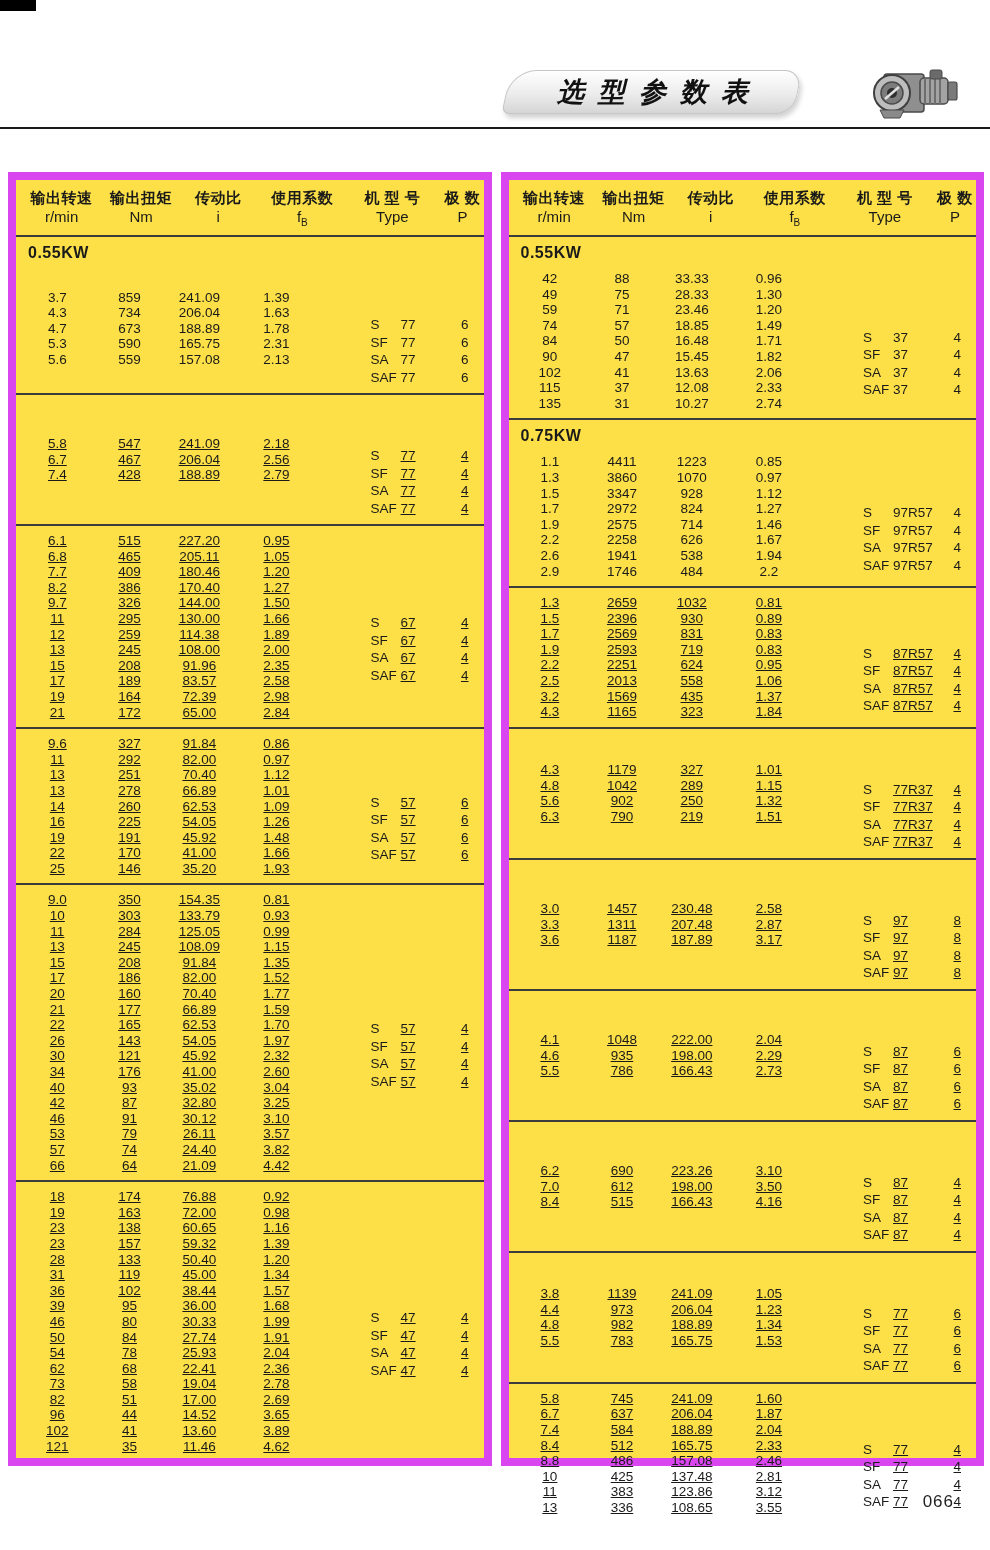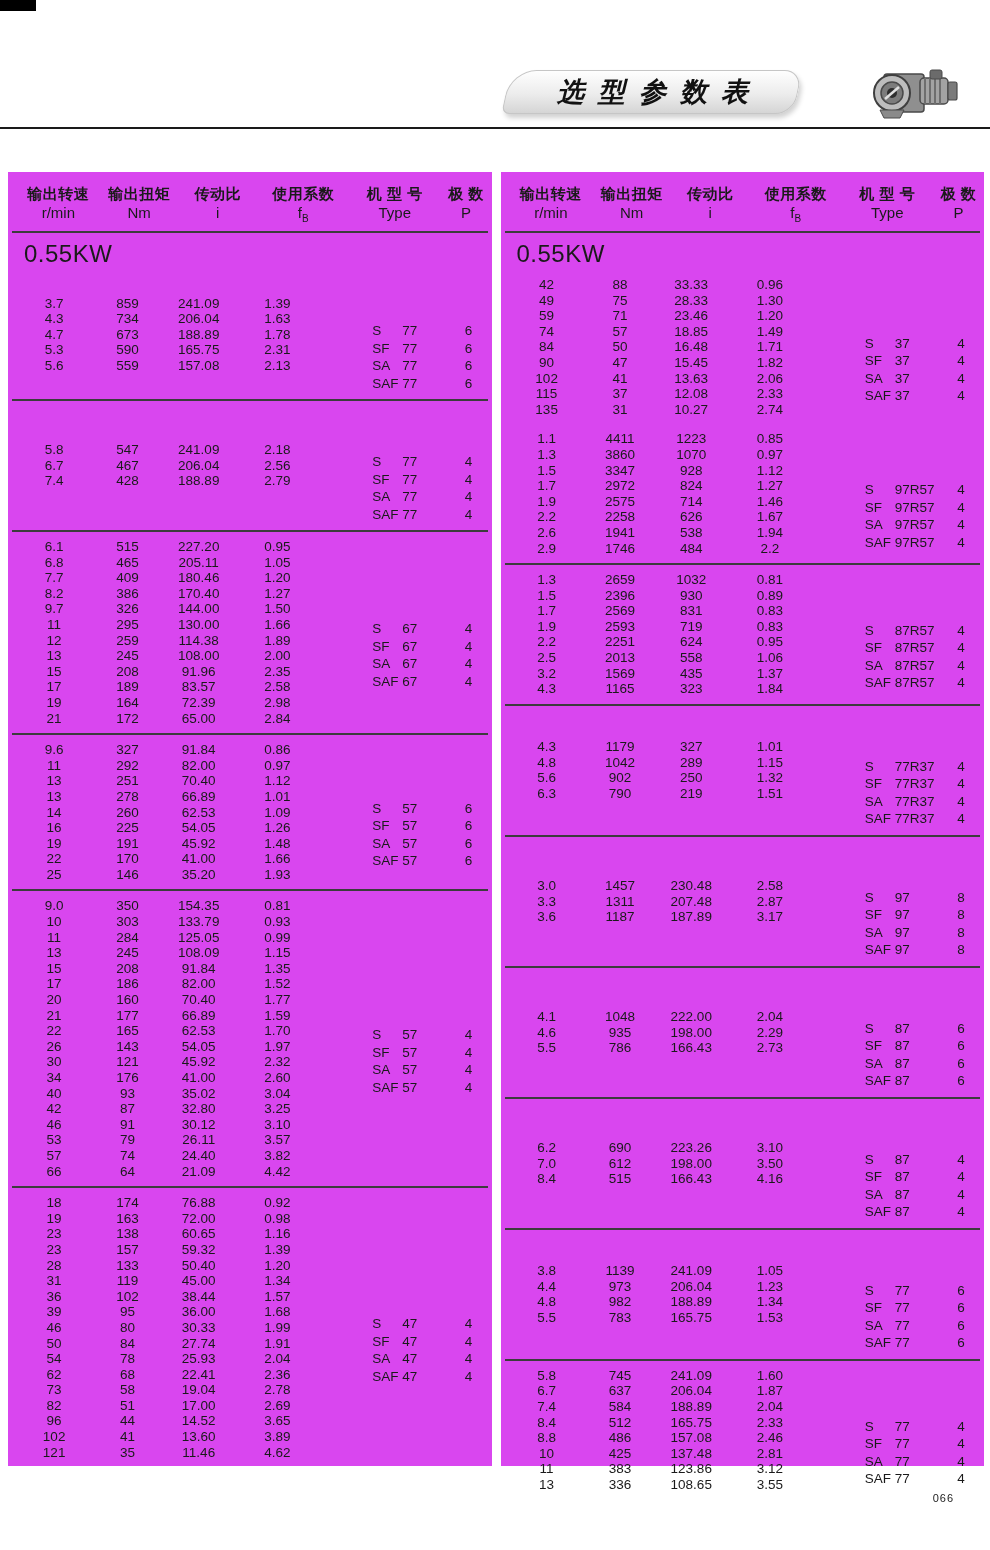--- a/index.html
+++ b/index.html
@@ -22,45 +22,45 @@
   .banner-text {
     transform:skewX(12deg);
     font-family:"DejaVu Serif", serif; font-style:italic; font-weight:bold;
     font-size:27px; letter-spacing:14px; padding-left:14px; color:#111; white-space:nowrap;
   }
   .gearmotor { position:absolute; left:860px; top:66px; width:104px; height:56px; }
 
   .rule { position:absolute; left:0; top:127px; width:990px; height:2px; background:#1a1a1a; }
 
   .tables { position:absolute; top:172px; left:8px; width:976px; height:1294px; display:flex; gap:9px; }
-  .gtable { flex:1; border:4px solid #d946ef; display:flex; flex-direction:column; background:#d946ef; min-width:0; }
+  .gtable { flex:1; border:8px solid #d946ef; display:flex; flex-direction:column; background:#fde047; min-width:0; }
 
   .thead { border-bottom:2px solid #3c3c3c; padding:9px 0 7px; }
   .hrow { display:grid; grid-template-columns:19.5% 14.5% 18.5% 17.5% 21% 9%; }
   .hrow.cn { font-size:15px; font-weight:bold; letter-spacing:0.5px; }
   .hrow.en { font-size:15px; }
   .hcell { text-align:center; white-space:nowrap; }
   .hcell sub { font-size:10px; }
 
   .tbody { flex:1; display:flex; flex-direction:column; min-height:0; }
-  .sec-title { font-size:24px; font-weight:normal; padding:7px 16px 2px 12px; letter-spacing:0.5px; }
+  .sec-title { font-size:16px; font-weight:bold; padding:7px 16px 2px 12px; letter-spacing:0.5px; }
   .sec-title.divided { border-top:2px solid #3c3c3c; }
 
   .block { flex:1; display:flex; align-items:center; padding:7px 0;gap:44px; }
-  .block.divided { border-top:2px solid #3c3c3c; }
+  .block.divided { border-top:2px solid #3c3c3c;text-decoration:underline; }
   .nums { width:70.5%; }
   .num-row { display:grid; grid-template-columns:27.7% 20.6% 26.2% 25.5%; line-height:15.6px; font-size:13.5px; }
   .num-row .ncell { text-align:center; }
   .mods { width:29.5%;margin-top:45px; }
   .mod-row { display:grid; grid-template-columns:70% 30%; line-height:17.5px; font-size:13.5px; }
   .model { text-align:left; padding-left:12px; white-space:nowrap; }
   .model .prefix { display:inline-block; width:30px; }
   .poles { text-align:center; }
 
-  .page-number { position:absolute; top:1492px; right:36px; font-size:11px; letter-spacing:1px; color:#222; }
+  .page-number { position:absolute; top:1492px; right:36px; font-size:17px; letter-spacing:1px; color:#222; }
 </style>
 </head>
 <body>
 
 <div class="corner-mark"></div>
 
 <div class="banner">
   <span class="banner-text">选型参数表</span>
 </div>
 
@@ -712,20 +712,21 @@
             <div class="mod-row">
               <div class="model"><span class="prefix">SA</span>37</div>
               <div class="poles">4</div>
             </div>
             <div class="mod-row">
               <div class="model"><span class="prefix">SAF</span>37</div>
               <div class="poles">4</div>
             </div>
           </div>
         </div>
+        <div class="sec-title divided">0.75KW</div>
         <div class="block">
           <div class="nums">
             <div class="num-row">
               <div class="ncell">1.1</div>
               <div class="ncell">4411</div>
               <div class="ncell">1223</div>
               <div class="ncell">0.85</div>
             </div>
             <div class="num-row">
               <div class="ncell">1.3</div>

